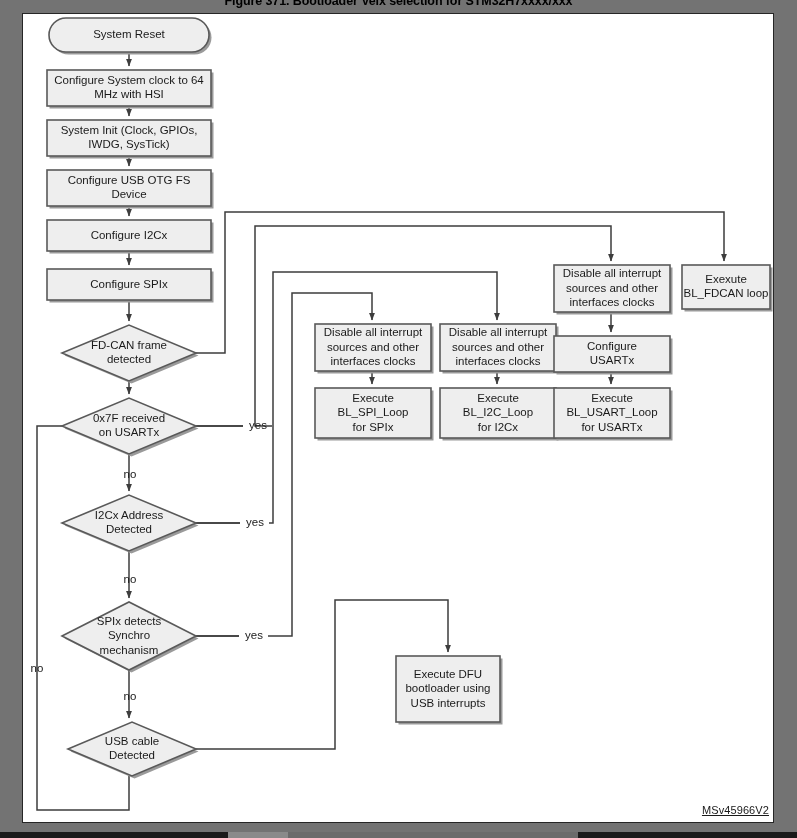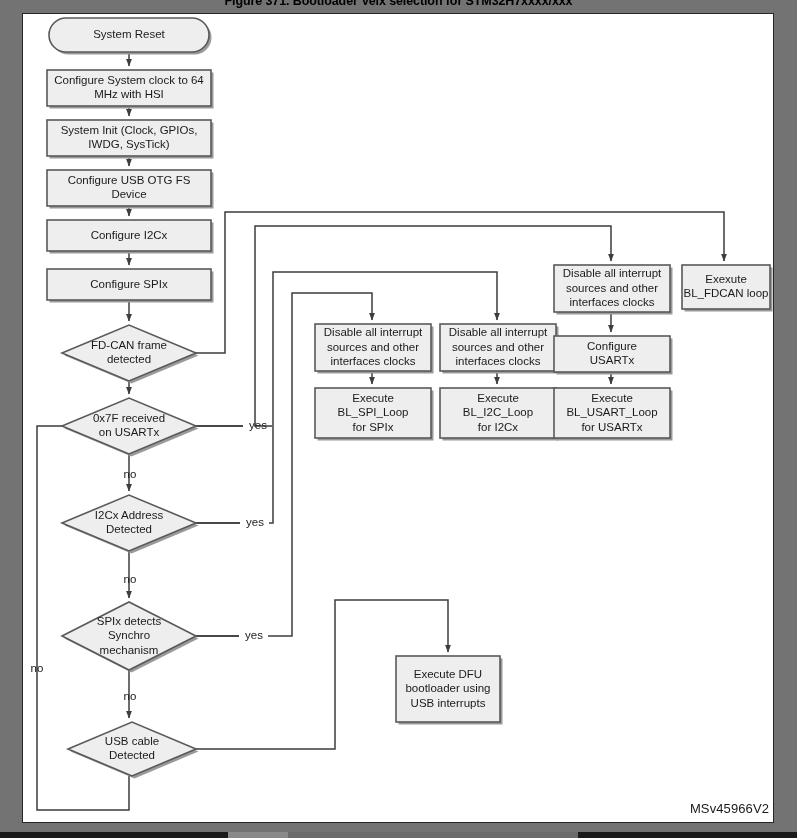--- a/index.html
+++ b/index.html
@@ -20,22 +20,22 @@
     text-anchor:middle;dominant-baseline:middle;
   }
   .edgelabel{
     font-family:"Liberation Sans",sans-serif;font-size:11.5px;fill:#1a1a1a;
     text-anchor:middle;dominant-baseline:middle;
   }
   .shape{fill:#eeeeee;stroke:#595959;stroke-width:1.6;}
   .shape-shadow{fill:#9a9a9a;stroke:none;}
   .conn{stroke:#3d3d3d;stroke-width:1.5;fill:none;}
   #footer{
-    position:absolute;right:28px;bottom:22px;font-size:13px;color:#1a1a1a;
-    font-family:"Liberation Sans",sans-serif;letter-spacing:0.1px;
+    position:absolute;right:28px;bottom:22px;font-size:11px;color:#1a1a1a;
+    font-family:"Liberation Sans",sans-serif;letter-spacing:0.1px;text-decoration:underline;
   }
   #bottombar{position:absolute;left:0;bottom:0;width:797px;height:6px;background:#1a1a1a;}
   #bottombar .seg{position:absolute;top:0;height:6px;background:#8a8a8a;}
 </style>
 </head>
 <body>
 
 <div id="page">
 
   <div id="title">Figure 371. Bootloader Velx selection for STM32H7xxxx/xxx</div>

